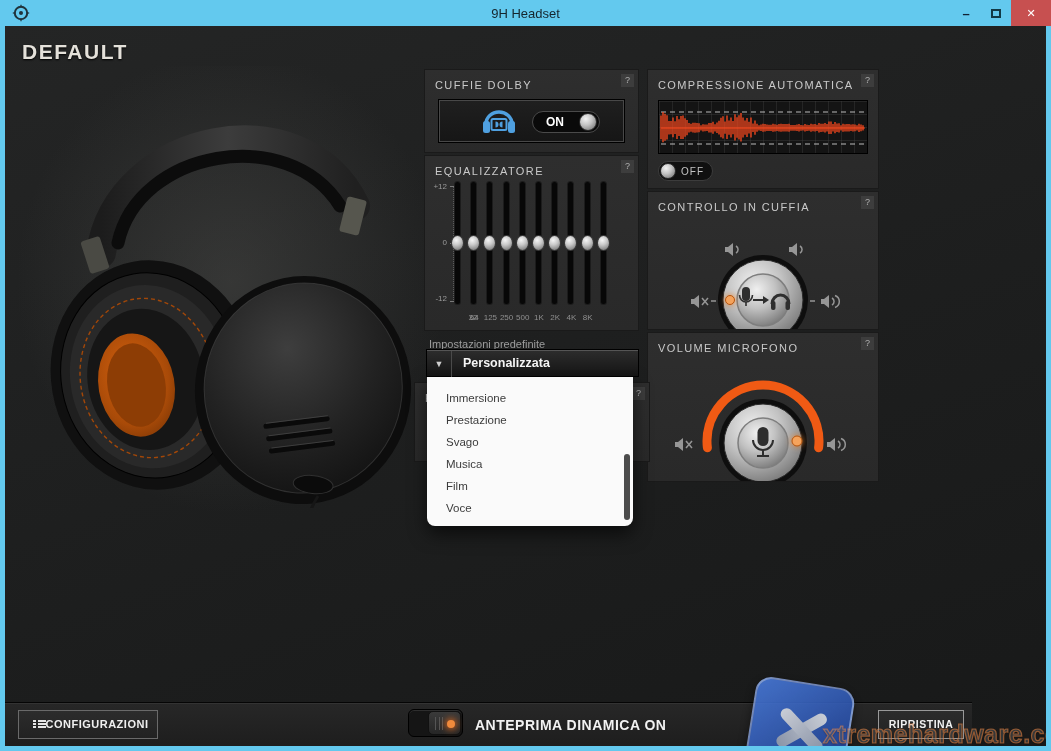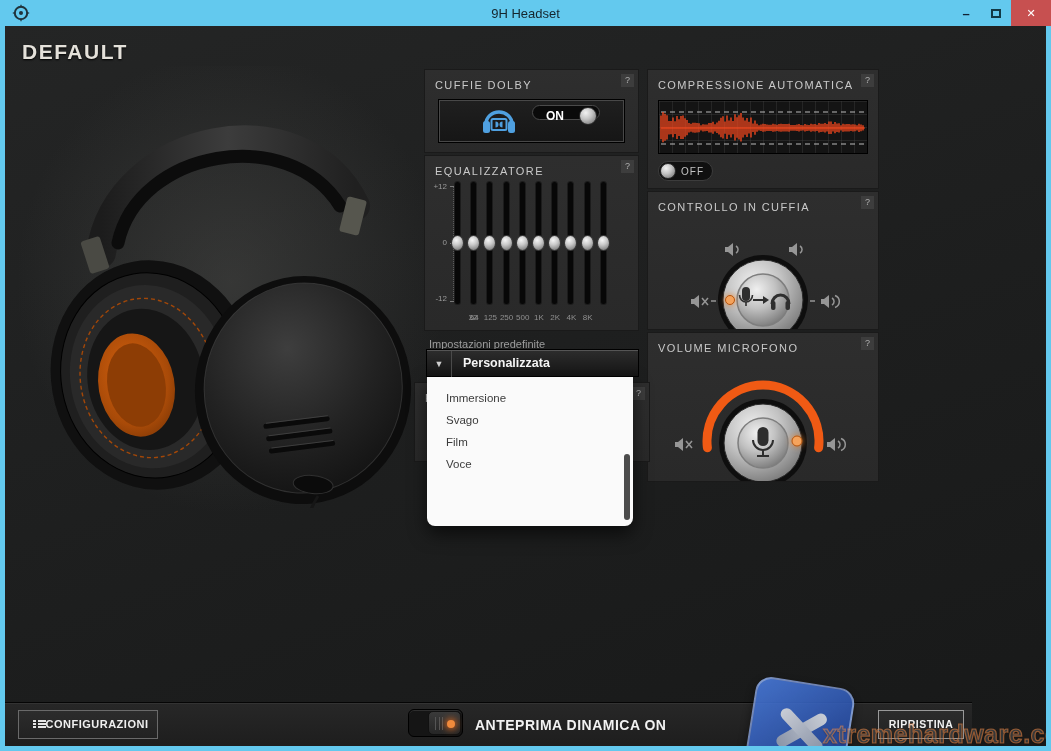--- a/index.html
+++ b/index.html
@@ -21,21 +21,21 @@
   .profile-name { position:absolute; left:17px; top:14px; font-size:21px; font-weight:bold; letter-spacing:1.5px; color:#e4e1da; text-shadow:0 1px 2px #000; }
   .headset { position:absolute; left:18px; top:52px; }
 
   
   .panel { position:absolute; background:linear-gradient(#2e2e2e,#292929); overflow:hidden; box-shadow:0 0 0 1px #1a1a1a; }
   .panel-title { position:absolute; top:9px; left:10px; font-size:11px; color:#c9c9c9; letter-spacing:1.4px; white-space:nowrap; }
   .help-btn { position:absolute; top:4px; right:4px; width:13px; height:13px; background:#3d3d3d; color:#b0b0b0; font-size:9px; text-align:center; line-height:13px; cursor:pointer; }
 
   
   .dolby-box { position:absolute; left:14px; top:30px; width:185px; height:42px; background:linear-gradient(#1f1f1f,#161616); border:1px solid #484848; outline:1px solid #000; display:flex; align-items:center; }
-  .pill { position:absolute; left:92px; top:4px; width:68px; height:15px; background:#0a0a0a; border:1px solid #4a4a4a; border-radius:12px; cursor:pointer; }
+  .pill { position:absolute; left:92px; top:10px; width:68px; height:22px; background:#0a0a0a; border:1px solid #4a4a4a; border-radius:12px; cursor:pointer; }
   .pill .pill-label { position:absolute; left:13px; top:3px; font-size:12px; font-weight:bold; color:#fff; }
   .metal-knob { position:absolute; border-radius:50%; background:radial-gradient(circle at 36% 30%, #f2f2f2, #c4c4c4 42%, #8b8b8b 78%, #6b6b6b); border:1px solid #2c2c2c; }
   .pill .metal-knob { right:2px; top:1px; width:18px; height:18px; }
 
   
   .eq-scale { position:absolute; font-size:8px; color:#9a9a9a; width:20px; text-align:right; }
   .eq-dots { position:absolute; left:28px; top:30px; height:116px; border-left:1px dotted #5c5c5c; }
   .eq-dash { position:absolute; left:25px; width:8px; border-top:1px solid #7a7a7a; }
   .eq-band { position:absolute; top:26px; width:14px; height:122px; cursor:pointer; }
   .eq-track { position:absolute; left:4px; top:0; width:5px; height:122px; background:#070707; border-radius:3px; box-shadow:0 0 0 1px #1c1c1c; }
@@ -252,21 +252,23 @@
       <div class="help-btn">?</div>
     </div>
 
     <div class="preset-label">Impostazioni predefinite</div>
     <div class="dd-header">
       <div class="dd-arrow-cell">▼</div>
       <div class="dd-selected">Personalizzata</div>
     </div>
     <div class="dd-list">
       <div class="dd-item">Immersione</div>
+      <div class="dd-item">Prestazione</div>
       <div class="dd-item">Svago</div>
+      <div class="dd-item">Musica</div>
       <div class="dd-item">Film</div>
       <div class="dd-item">Voce</div>
       <div class="dd-scroll"></div>
     </div>
 
     <div class="panel" style="left:643px; top:44px; width:230px; height:118px;">
       <div class="panel-title">COMPRESSIONE AUTOMATICA</div>
       <div class="help-btn">?</div>
       <div class="wave-box">
         <svg width="208" height="52" viewBox="0 0 208 52">

